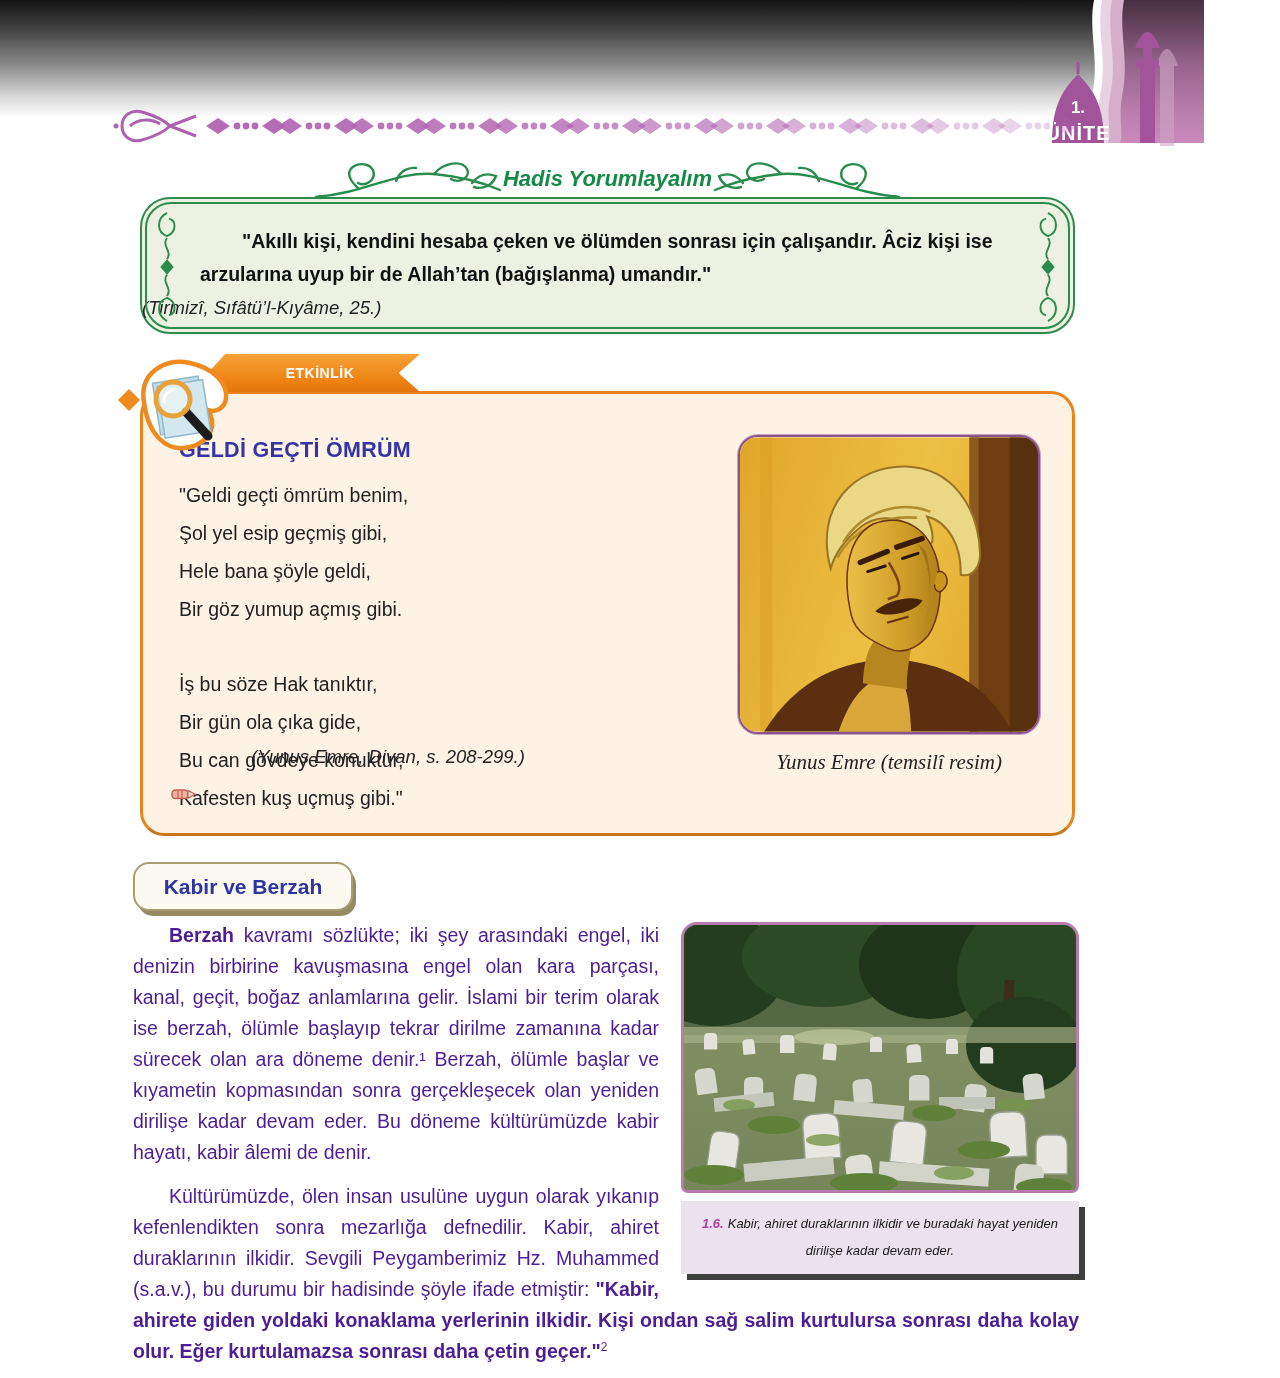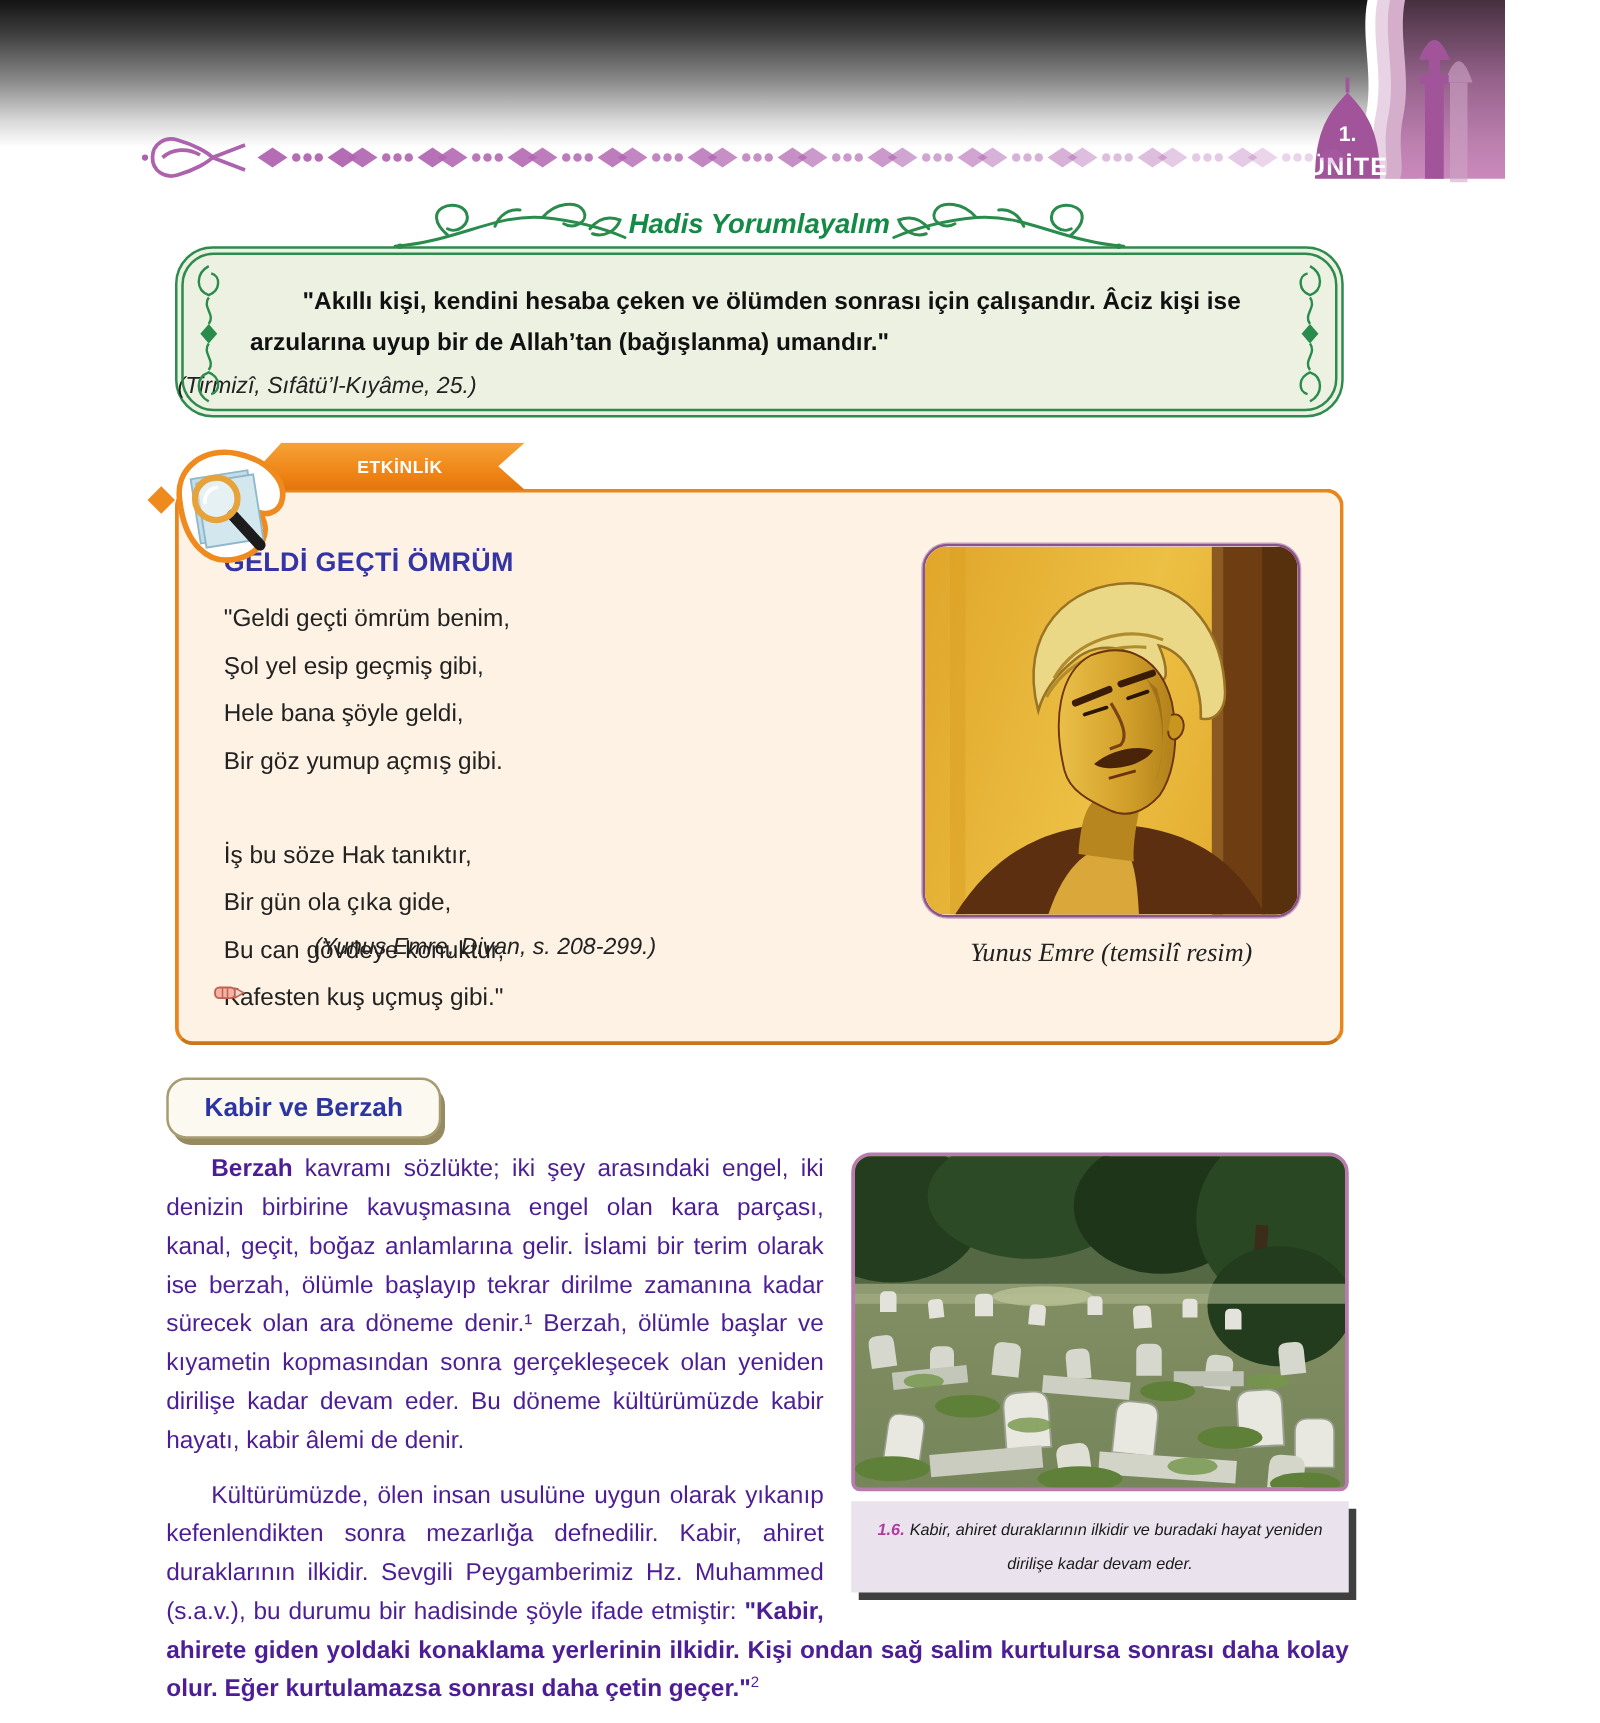--- a/index.html
+++ b/index.html
@@ -31,21 +31,21 @@
   
   .etk-icon { position:absolute; left:114px; top:348px; width:124px; height:112px; z-index:6; }
   .etk-ribbon { position:absolute; left:206px; top:354px; width:214px; height:38px; z-index:5;
     background:linear-gradient(#f6a238, #ee8213 70%, #e2760e);
     clip-path:polygon(0 55%, 9% 0, 100% 0, 90% 50%, 100% 100%, 9% 100%);
     display:flex; align-items:center; justify-content:center; }
   .etk-ribbon span { color:#fff; font-weight:bold; font-size:14px;
     letter-spacing:.5px; padding-left:14px; }
   .act-box { position:absolute; left:140px; top:391px; width:935px; height:445px;
     background:#fdf2e3; border:3px solid #e8861d; border-bottom-color:#c9761a;
-    border-radius:14px; z-index:1; }
+    border-radius:24px; z-index:1; }
   .poem-title { position:absolute; left:36px; top:44px; color:#3434a4;
     font-weight:bold; font-size:21.5px; letter-spacing:.3px; }
   .poem { position:absolute; left:36px; top:82px; font-size:19.5px; line-height:38px; color:#222; }
   .poem .stanza { margin-bottom:37px; }
   .poem-source { position:absolute; left:30px; top:352px; width:430px; text-align:center;
     font-style:italic; font-size:18.5px; color:#222; }
   .portrait { position:absolute; left:595px; top:41px; width:302px; height:299px;
     border:2px solid #8b538c; border-radius:20px; overflow:hidden;
     box-shadow:0 0 0 1px #c9a0c2; }
   .portrait svg { display:block; width:100%; height:100%; }

